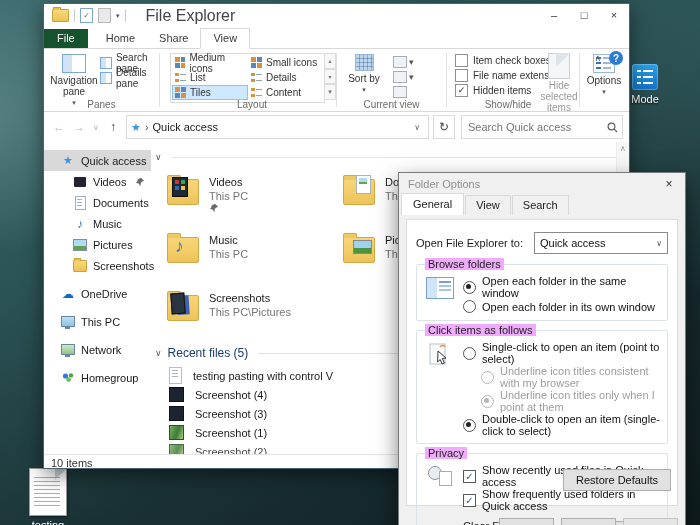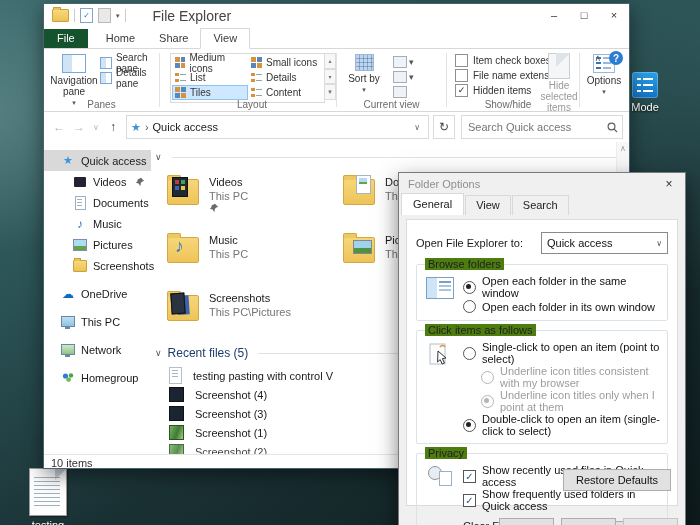--- a/index.html
+++ b/index.html
@@ -24,21 +24,21 @@
   
   .explorer{position:absolute;left:43px;top:3px;width:585px;height:464px;background:#fff;border:1px solid #48626e;box-shadow:0 6px 18px rgba(0,0,0,.45)}
   .titlebar{height:23px;display:flex;align-items:center;background:#fff;position:relative}
   .qat{display:flex;align-items:center;gap:5px;padding-left:8px}
   .qat .sep{width:1px;height:13px;background:#ccc}
   .fold-s{width:15px;height:11px;background:linear-gradient(#f8d97e,#edc254);border:1px solid #caa23c;border-radius:1px;position:relative}
   .fold-s::before{content:"";position:absolute;top:-3px;left:0;width:6px;height:2px;background:#edc254;border:1px solid #caa23c;border-bottom:none}
   .qat-doc{width:11px;height:13px;border:1px solid #7da7cf;background:#fff;position:relative;font-size:8px;color:#2e76b8;text-align:center;line-height:13px}
   .qat-box{width:11px;height:13px;border:1px solid #b9b9b9;background:#e9e9e9}
   .qat-dd{font-size:7px;color:#555}
-  .win-title{color:#444;font-size:14px;margin-left:22px}
+  .win-title{color:#444;font-size:16px;margin-left:15px}
   .win-controls{position:absolute;right:0;top:0;display:flex}
   .win-btn{width:30px;height:22px;display:flex;align-items:center;justify-content:center;color:#333;font-size:11px}
   
   .ribbon-tabs{height:21px;display:flex;align-items:flex-end;background:#fff;border-bottom:1px solid #d8d8d8;padding-left:0}
   .rtab{padding:3px 12px 4px;color:#3b3b3b}
   .rtab.file{background:#14532d;color:#fff;padding:3px 13px 4px}
   .rtab.active{background:#fff;border:1px solid #d8d8d8;border-bottom:1px solid #fff;margin-bottom:-1px;position:relative}
   
   .ribbon{position:relative;height:62px;background:#fff;border-bottom:1px solid #d8d8d8}
   .rgroup{position:absolute;top:0;bottom:0}
@@ -134,26 +134,26 @@
   .vscroll{position:absolute;right:0;top:0;bottom:0;width:12px;background:#f7f7f7;border-left:1px solid #ededed;text-align:center}
   .vscroll .sa{font-size:8px;color:#9a9a9a;line-height:14px}
   
   .dialog{position:absolute;left:398px;top:172px;width:286px;height:388px;background:#f0f0f0;border:1px solid #77797c;box-shadow:0 8px 20px rgba(0,0,0,.5)}
   .dlg-title{height:22px;display:flex;align-items:center;padding-left:9px;color:#8f8f8f;font-size:11px;position:relative}
   .dlg-close{position:absolute;right:0;top:0;width:32px;height:21px;display:flex;align-items:center;justify-content:center;color:#333;font-size:12px}
   .dlg-tabs{display:flex;padding-left:2px;position:relative;z-index:2}
   .dtab{padding:3px 10px 4px;border:1px solid #d9d9d9;border-bottom:none;background:#f0f0f0;color:#222;margin-right:1px}
   .dtab.active{background:#fff;padding:4px 11px 5px;margin-top:-2px;position:relative}
   .dlg-page{position:absolute;left:7px;right:7px;top:46px;height:287px;background:#fff;border:1px solid #dcdcdc;padding:8px 9px;box-sizing:border-box}
-  .row-opento{display:flex;align-items:center;gap:18px;margin:4px 0 10px}
+  .row-opento{display:flex;align-items:center;gap:11px;margin:4px 0 10px}
   .combo{flex:1;height:20px;border:1px solid #8a8a8a;background:#fff;display:flex;align-items:center;padding:0 5px;justify-content:space-between}
   .combo .cv{color:#111}
   .combo .ca{color:#555;font-size:8px}
   .fieldset{position:relative;border:1px solid #dbe3e8;border-radius:2px;margin-bottom:9px;padding:10px 6px 6px 8px}
-  .legend{position:absolute;top:-7px;left:8px;background:#4d7c0f;padding:0 3px;color:#222}
+  .legend{position:absolute;top:-7px;left:8px;background:#f0abfc;padding:0 3px;color:#222}
   .fs-body{display:flex;gap:8px}
   .fs-icon{flex:none;width:30px;display:flex;justify-content:center;align-items:flex-start;padding-top:2px}
   .fs-rows{flex:1}
   .ctl-row{display:flex;align-items:center;gap:6px;min-height:15px;color:#111}
   .ctl-row.dis{color:#9d9d9d}
   .ctl-row.indent{padding-left:18px}
   .radio{width:11px;height:11px;border:1px solid #555;border-radius:50%;background:#fff;position:relative;flex:none}
   .radio.sel::after{content:"";position:absolute;left:2px;top:2px;width:5px;height:5px;border-radius:50%;background:#222}
   .radio.dis{border-color:#b5b5b5}
   .radio.dis.sel::after{background:#b5b5b5}
@@ -170,21 +170,21 @@
   .rd-row{position:absolute;right:14px;top:296px}
   .rd-row .btn{padding:0 12px}
   .dlg-bottom{position:absolute;left:0;right:7px;top:345px;display:flex;justify-content:flex-end;gap:7px}
   .dlg-bottom .btn{width:55px;height:21px;box-sizing:border-box}
 </style>
 </head>
 <body>
 
 <div class="desktop">
 
-  <div class="dicon" style="left:615px;top:72px">
+  <div class="dicon" style="left:615px;top:64px">
     <div class="mode-glyph"></div>
     <div class="dlabel">Mode</div>
   </div>
   <div class="dicon" style="left:18px;top:468px">
     <div class="page-glyph"></div>
     <div class="dlabel">testing</div>
   </div>
 
   <div class="explorer">
 

